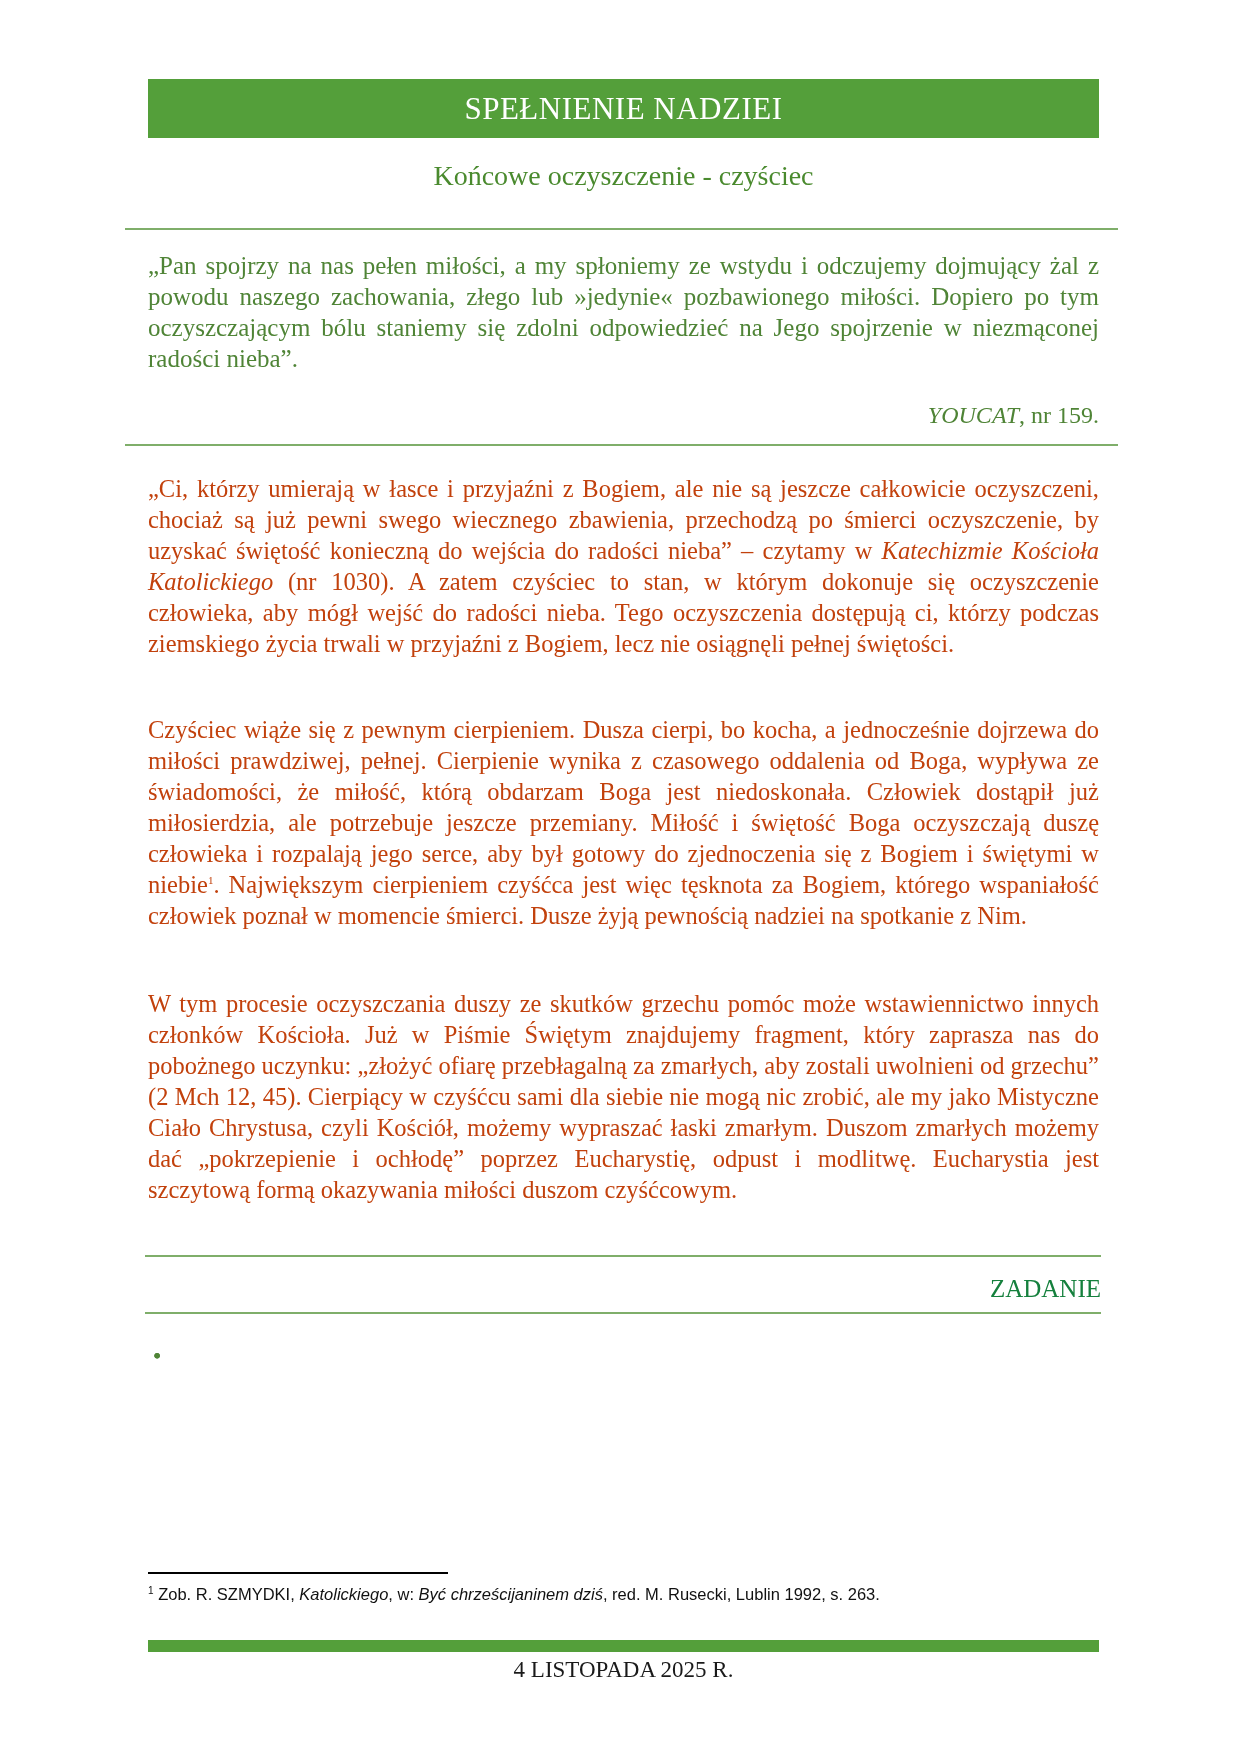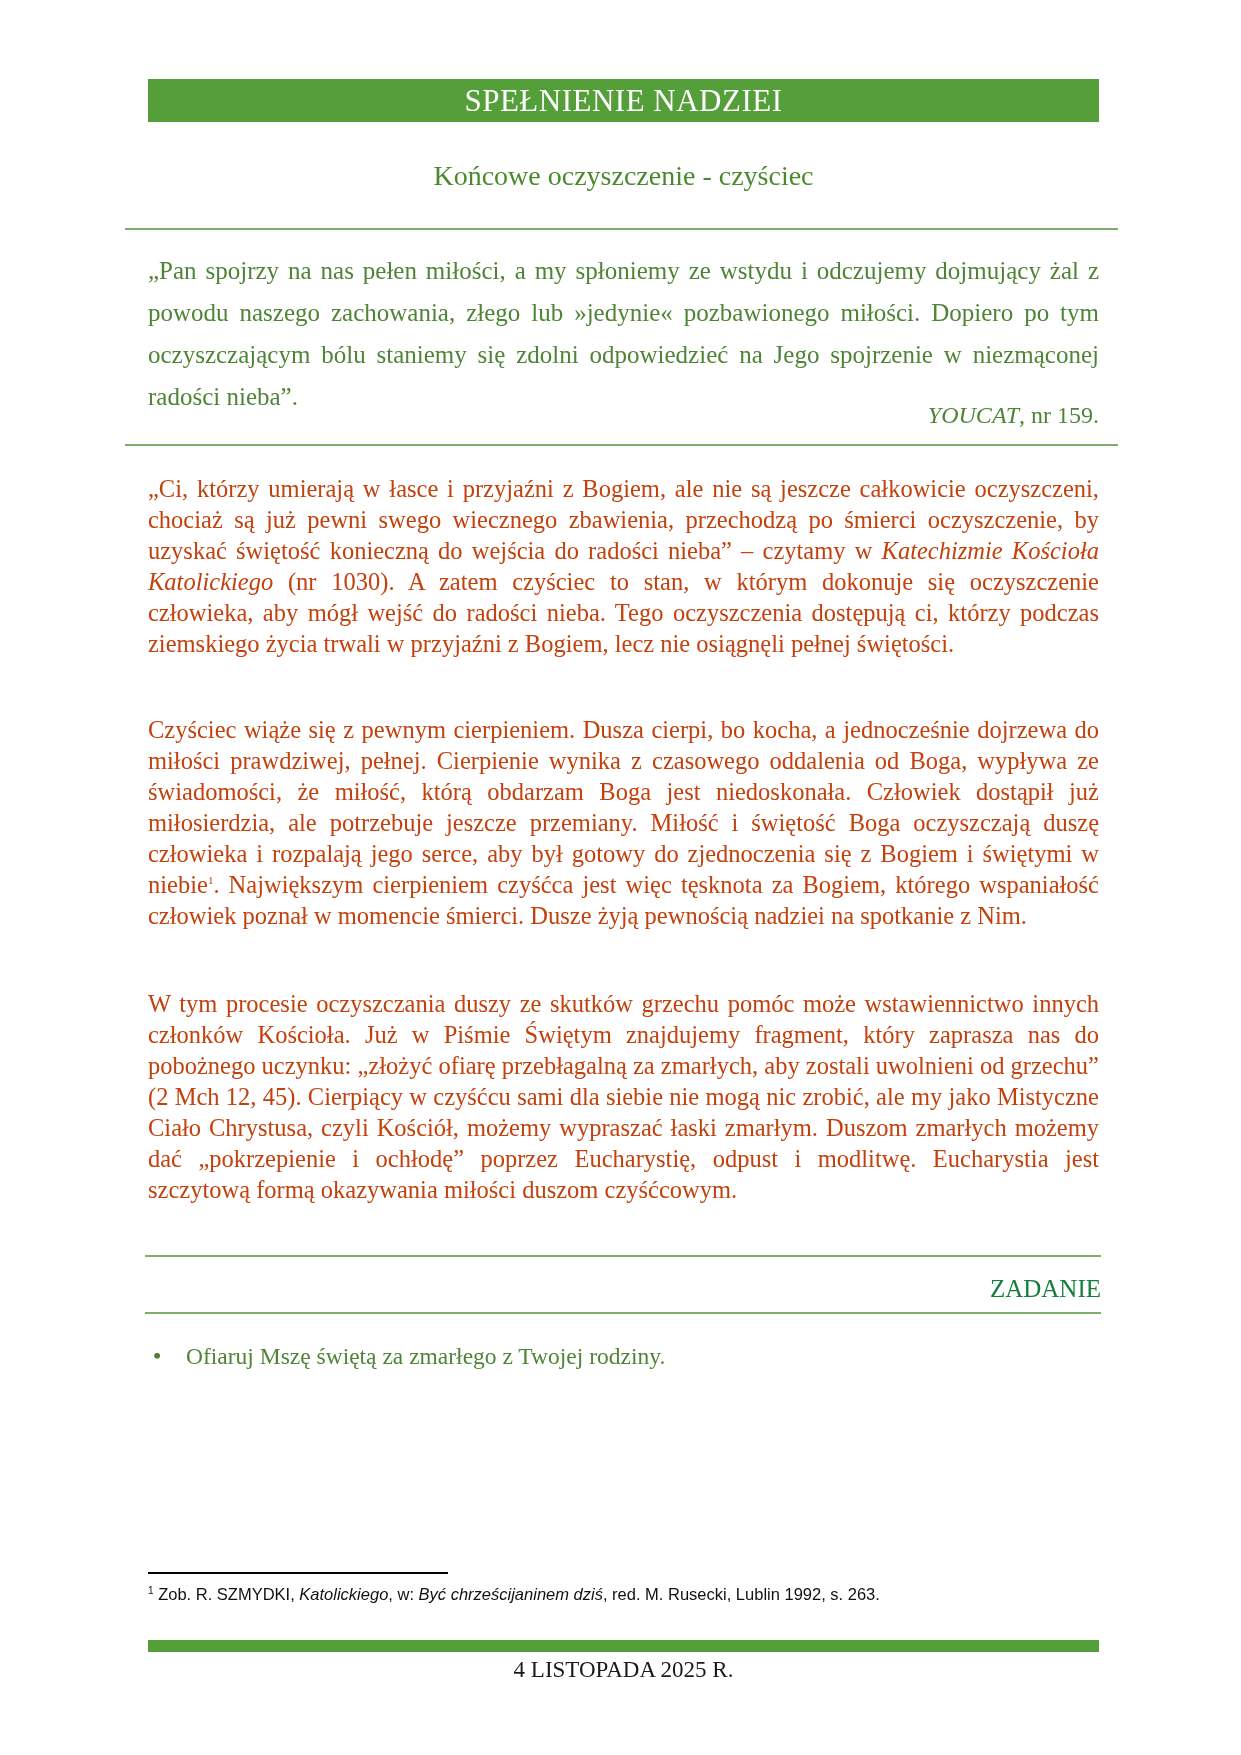--- a/index.html
+++ b/index.html
@@ -1,26 +1,26 @@
 <!DOCTYPE html>
 <html><head>
 <meta charset="utf-8">
 <style>
   html, body { margin: 0; padding: 0; background: #ffffff; }
   body { width: 1241px; height: 1755px; position: relative; overflow: hidden;
          font-family: "DejaVu Serif", "Liberation Serif", serif; color: #1a1a1a; }
-  .banner { position: absolute; left: 148px; top: 79px; width: 951px; height: 43px;
+  .banner { position: absolute; left: 148px; top: 79px; width: 951px; height: 59px;
             background: #549f3a; display: flex; align-items: center; justify-content: center; }
   .banner span { color: #ffffff; font-family: "Liberation Serif", serif; font-size: 31px; letter-spacing: 0.5px; }
   .title { position: absolute; left: 148px; top: 160px; width: 951px; text-align: center;
            color: #4a8a2e; font-family: "Liberation Serif", serif; font-size: 28px; }
   .rule { position: absolute; height: 2px; background: #7fae6a; }
   .quote { position: absolute; left: 148px; top: 250px; width: 951px;
            color: #4f8436; font-family: "Liberation Serif", serif; font-size: 25px;
-           line-height: 42px; text-align: justify; }
+           line-height: 31px; text-align: justify; }
   .quote-src { position: absolute; left: 148px; top: 402px; width: 951px; text-align: right;
                color: #4f8436; font-family: "Liberation Serif", serif; font-size: 24px; }
   .quote-src i { font-style: italic; }
   .body-text { position: absolute; left: 148px; width: 951px;
                font-family: "Liberation Serif", serif; font-size: 24.5px; line-height: 31px;
                text-align: justify; color: #c2410c; }
   .body-text i { font-style: italic; }
   sup { font-size: 11px; line-height: 0; }
   .zadanie { position: absolute; left: 145px; top: 1275px; width: 956px; text-align: right;
              color: #15803d; font-family: "Liberation Serif", serif; font-size: 25px; }
@@ -70,21 +70,20 @@
 <div class="rule" style="left:145px; top:1255px; width:956px;"></div>
 <div class="zadanie">ZADANIE</div>
 <div class="rule" style="left:145px; top:1312px; width:956px;"></div>
 
 <ul class="tasks">
   <li>
     <span class="bullet">•</span>
   </li>
   <li>
     <span class="bullet">•</span>
-    <span>Ofiaruj Mszę świętą za zmarłego z Twojej rodziny.</span>
   </li>
 </ul>
 
 <div class="fn-rule"></div>
 <div class="footnote">
   <sup>1</sup><span> Zob. R. SZMYDKI, </span><i>Katolickiego</i><span>, w: </span><i>Być chrześcijaninem dziś</i><span>, red. M. Rusecki, Lublin 1992, s. 263.</span>
 </div>
 
 <div class="footer-bar"></div>
 <div class="footer-date">4 LISTOPADA 2025 R.</div>

